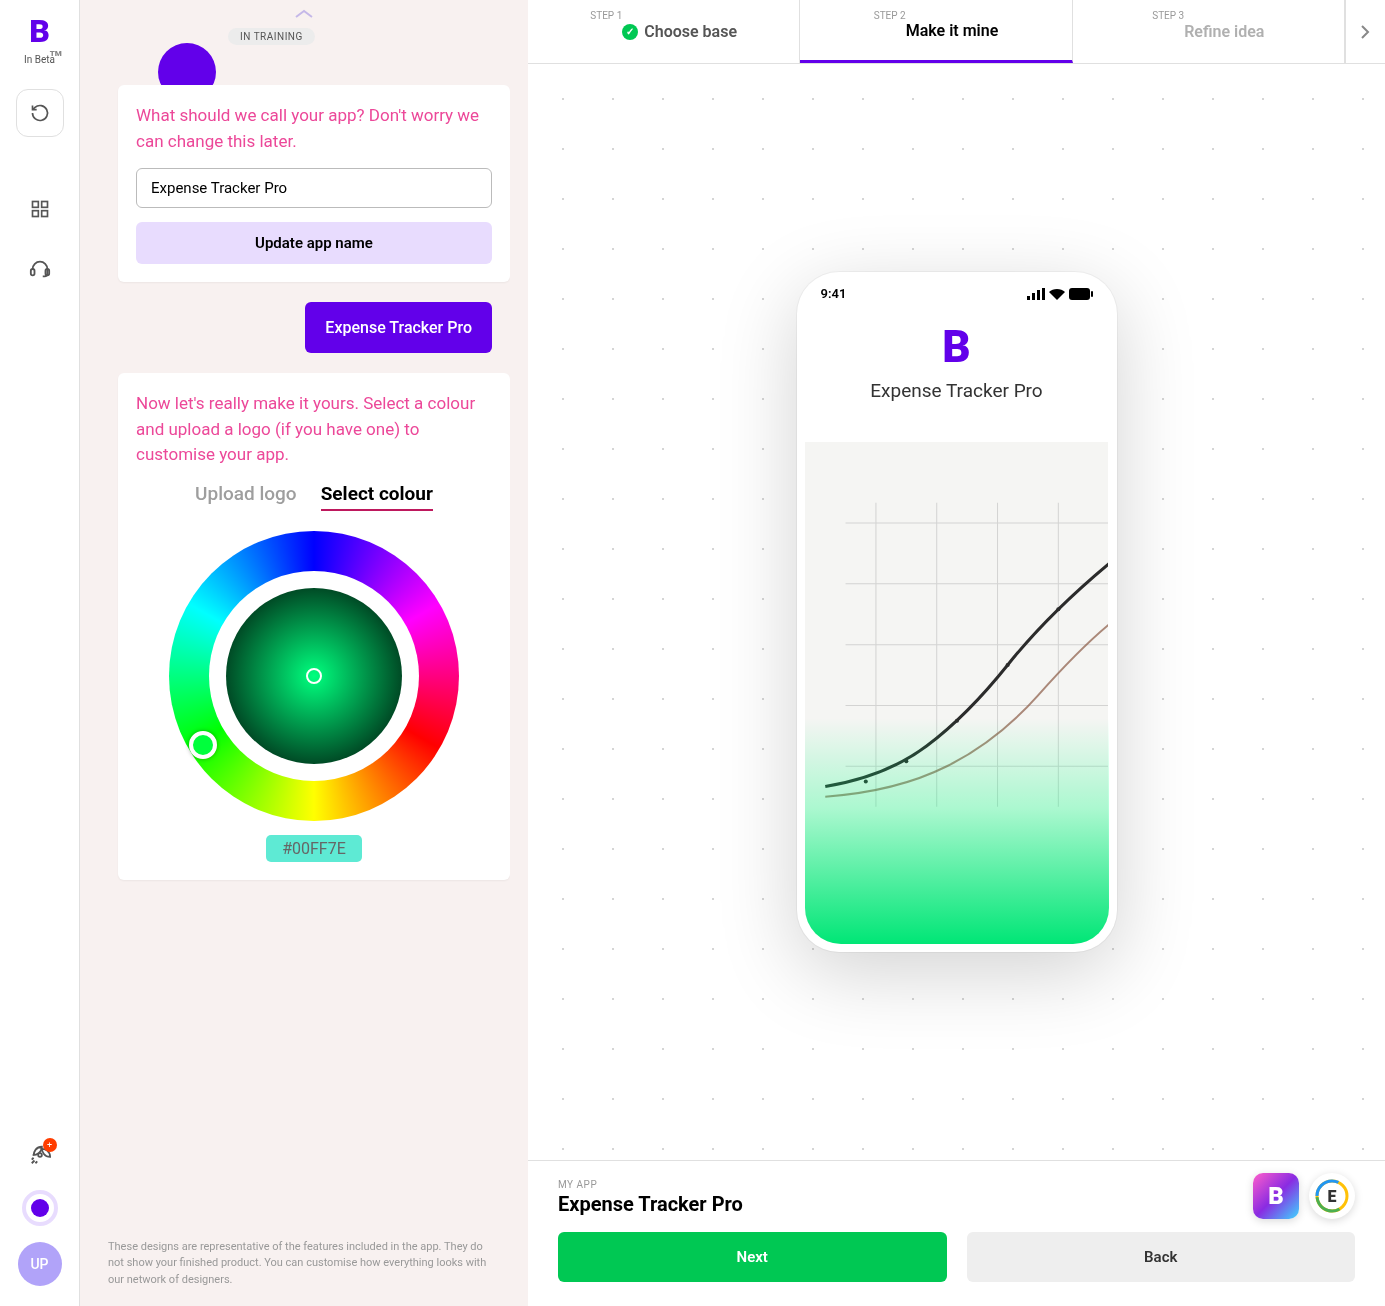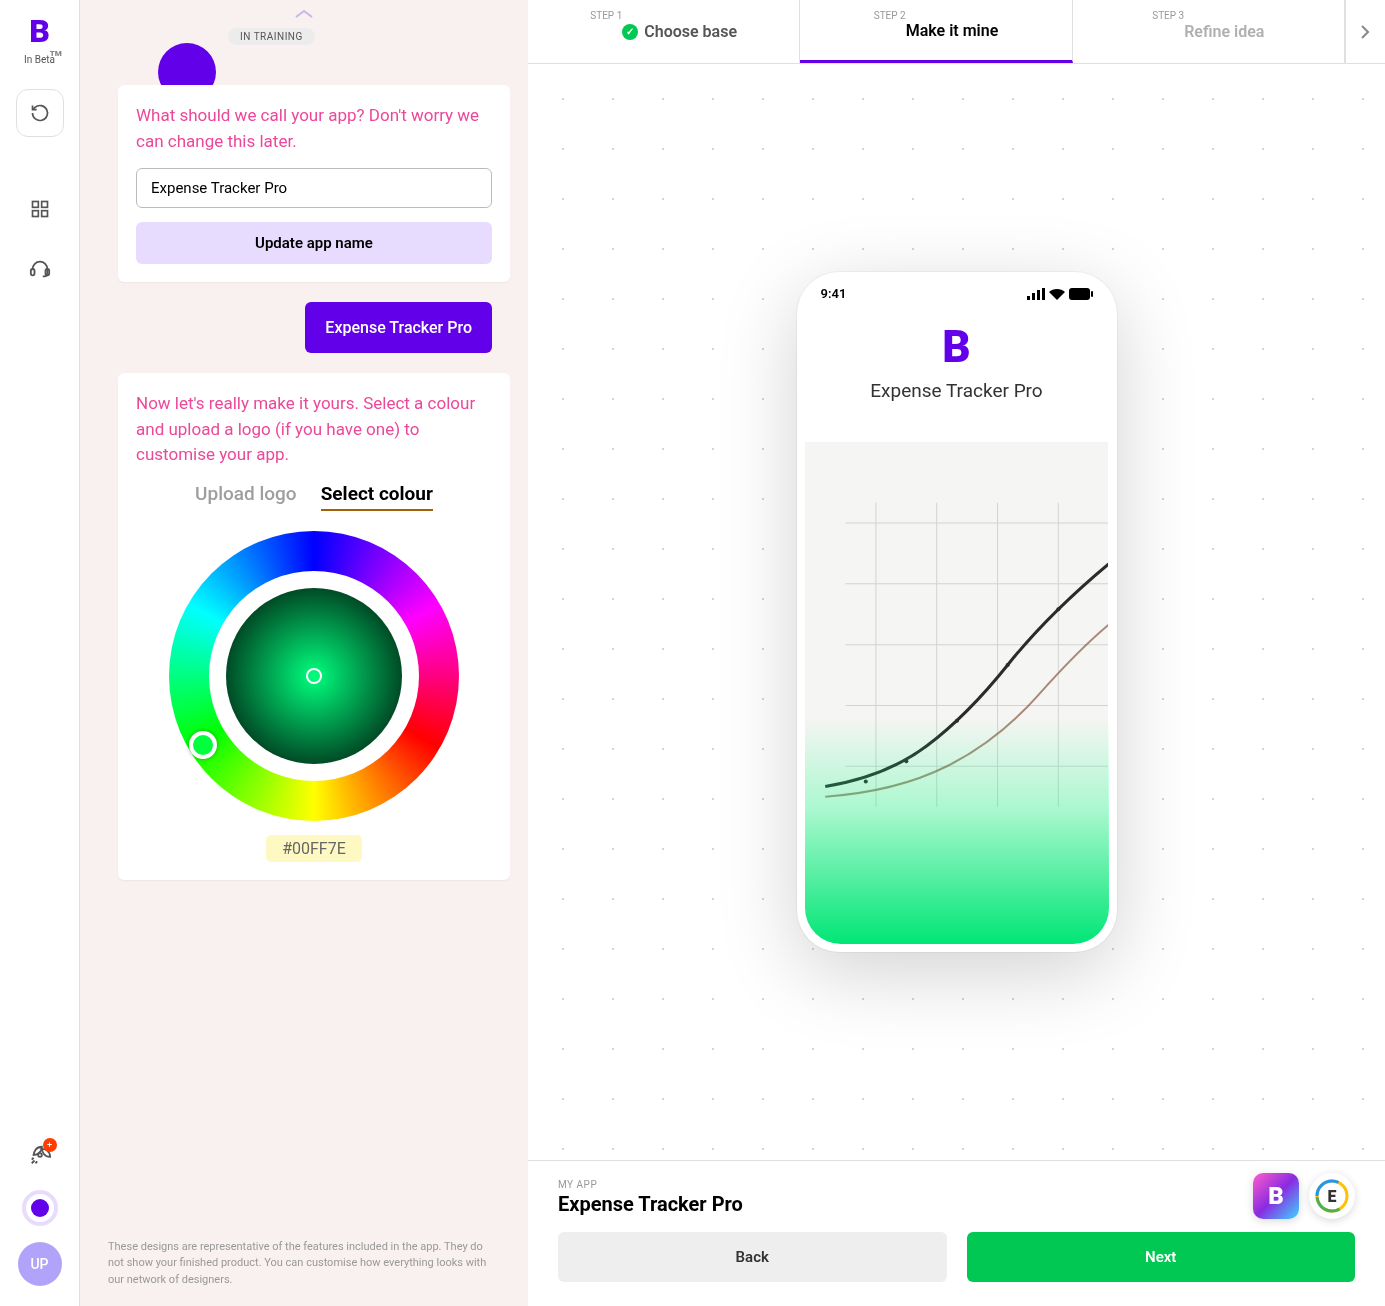--- a/index.html
+++ b/index.html
@@ -35,28 +35,28 @@
   .bot-badge{background:#ECECEC;border-radius:12px;padding:3px 12px;font-size:10px;letter-spacing:.5px;color:#555;}
   .bot-avatar-wrap{position:relative;margin-left:60px;height:40px;}
   .bot-avatar{width:58px;height:58px;border-radius:50%;background:var(--purple);position:absolute;top:-2px;}
   .chat-card{background:#fff;border-radius:6px;padding:18px;box-shadow:0 1px 2px rgba(0,0,0,.05);margin:0 0 20px 20px;position:relative;z-index:2;}
   .chat-card p{margin:0 0 14px 0;font-size:17px;line-height:1.5;color:#ec4899;}
   .chat-input{width:100%;padding:10px 14px;border:1px solid #bbb;border-radius:6px;font-size:15px;margin-bottom:14px;}
   .chat-btn{width:100%;padding:12px;border:none;border-radius:6px;background:var(--purple-light);font-size:15px;font-weight:600;cursor:pointer;}
   .user-bubble{align-self:flex-end;background:var(--purple);color:#fff;padding:16px 20px;border-radius:6px;font-size:16px;font-weight:500;margin:0 18px 20px auto;width:fit-content;}
   .tabs{display:flex;gap:24px;justify-content:center;margin:6px 0 20px 0;font-size:19px;}
   .tab{color:#9E9E9E;cursor:pointer;font-weight:500;}
-  .tab.active{color:#000;font-weight:700;border-bottom:2px solid #a16207;padding-bottom:4px;}
+  .tab.active{color:#000;font-weight:700;border-bottom:2px solid #be185d;padding-bottom:4px;}
   .picker-wrap{display:flex;flex-direction:column;align-items:center;}
   .hue-ring{width:290px;height:290px;border-radius:50%;background:conic-gradient(from 90deg,#ff0080,#ff0000,#ff8000,#ffff00,#80ff00,#00ff00,#00ff80,#00ffff,#0080ff,#0000ff,#8000ff,#ff00ff,#ff0080);display:flex;align-items:center;justify-content:center;position:relative;}
   .hue-ring-mask{width:210px;height:210px;border-radius:50%;background:#fff;display:flex;align-items:center;justify-content:center;}
   .sat-circle{width:176px;height:176px;border-radius:50%;background:radial-gradient(circle at center,#00FF7E 0%,#006633 60%,#000 100%);position:relative;}
   .sat-handle{position:absolute;width:16px;height:16px;border:2px solid #fff;border-radius:50%;left:50%;top:50%;transform:translate(-50%,-50%);}
   .hue-handle{position:absolute;width:28px;height:28px;border:4px solid #fff;border-radius:50%;background:#00FF3C;box-shadow:0 0 4px rgba(0,0,0,.3);}
-  .hex-box{margin-top:14px;background:#fef9c3;border-radius:5px;padding:4px 16px;font-size:16px;color:#666;}
+  .hex-box{margin-top:14px;background:#5eead4;border-radius:5px;padding:4px 16px;font-size:16px;color:#666;}
   .disclaimer{font-size:11px;color:#999;line-height:1.5;padding:0 10px 18px 10px;}
 
   
   .main{flex:1;display:flex;flex-direction:column;position:relative;}
   .steps{height:64px;display:flex;border-bottom:1px solid var(--border);}
   .step{flex:1;border-right:1px solid var(--border);padding:10px 16px;display:flex;flex-direction:row;justify-content:center;cursor:pointer;position:relative;}
   .step:last-of-type{border-right:none;}
   .step-label{font-size:10px;color:#999;margin-bottom:2px;}
   .step-title{font-size:16px;color:#B0B0B0;font-weight:600;display:flex;align-items:center;gap:6px;}
   .step.done .step-title{color:#555;}
@@ -275,18 +275,18 @@
           <circle cx="17" cy="17" r="15" fill="none" stroke-width="3" stroke="#FFC107"></circle>
           <circle cx="17" cy="17" r="15" fill="none" stroke-width="3" stroke="#4CAF50" stroke-dasharray="30 70" transform="rotate(60 17 17)"></circle>
           <circle cx="17" cy="17" r="15" fill="none" stroke-width="3" stroke="#2196F3" stroke-dasharray="30 70" transform="rotate(180 17 17)"></circle>
           <text x="17" y="23" text-anchor="middle" font-size="16" font-weight="900" fill="#333">E</text>
         </svg>
       </div>
     </div>
     <div class="footer-label">MY APP</div>
     <div class="footer-title">Expense Tracker Pro</div>
     <div class="footer-btns">
+      <button class="footer-btn next">Next</button>
       <button class="footer-btn back">Back</button>
-      <button class="footer-btn next">Next</button>
     </div>
   </div>
 
 </div>
 
 </body></html>

